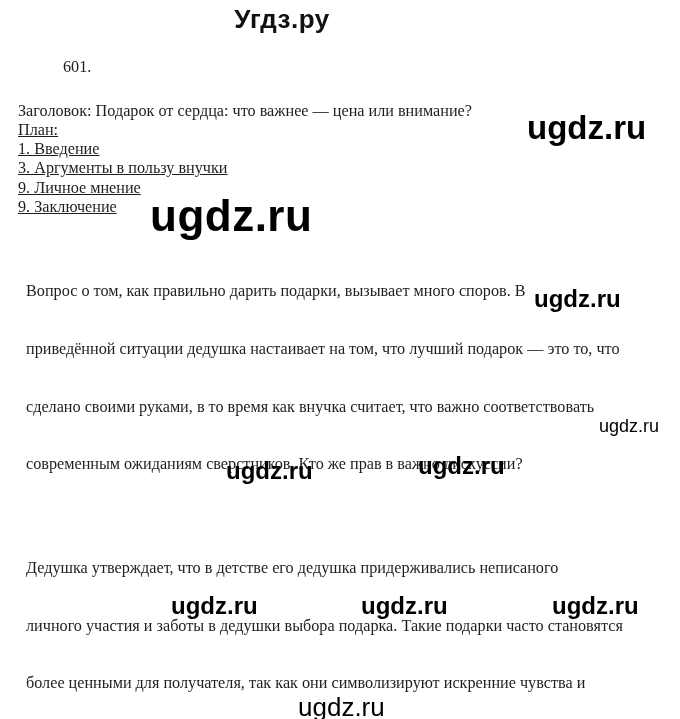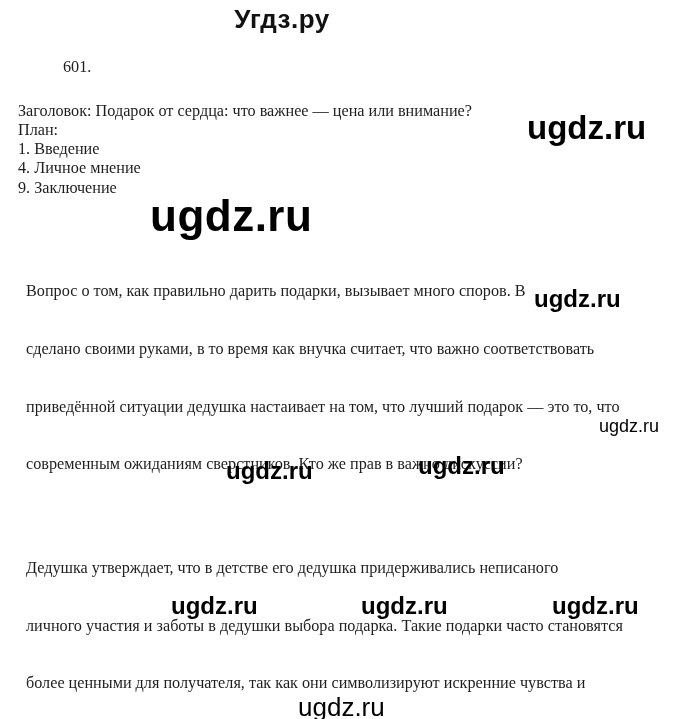--- a/index.html
+++ b/index.html
@@ -50,20 +50,21 @@
       font-family: Liberation Serif, serif;
     }
     .plan {
       position: absolute;
       left: 0;
       top: 121px;
     }
     .plan-item {
       display: block;
       white-space: nowrap;
+      text-decoration: underline;
     }
     .body-text {
       position: absolute;
       left: 0;
       top: 236px;
       width: 652px;
     }
     .para {
       margin: 8px;
       white-space: pre-wrap;
@@ -93,29 +94,30 @@
 <div class="site-header">Угдз.ру</div>
 
 <div class="doc">
   <div class="task-number">601.</div>
 
   <div class="title-line">Заголовок: Подарок от сердца: что важнее — цена или внимание?</div>
 
   <div class="plan">
     <span class="plan-item">План:</span>
     <span class="plan-item">1. Введение</span>
-    <span class="plan-item">4. Личное мнение</span>
+    <span class="plan-item">3. Аргументы в пользу внучки</span>
+    <span class="plan-item">9. Личное мнение</span>
     <span class="plan-item">9. Заключение</span>
   </div>
 
   <div class="body-text">
     <div class="para">
       <span class="line">             Вопрос о том, как правильно дарить подарки, вызывает много споров. В</span>
+      <span class="line">приведённой ситуации дедушка настаивает на том, что лучший подарок — это то, что</span>
       <span class="line">сделано своими руками, в то время как внучка считает, что важно соответствовать</span>
-      <span class="line">приведённой ситуации дедушка настаивает на том, что лучший подарок — это то, что</span>
       <span class="line">современным ожиданиям сверстников. Кто же прав в важно дискуссии?</span>
     </div>
     <div class="para">
       <span class="line">              Дедушка утверждает, что в детстве его дедушка придерживались неписаного</span>
       <span class="line">личного участия и заботы в дедушки выбора подарка.  Такие подарки часто становятся</span>
       <span class="line">более ценными для получателя, так как они символизируют искренние чувства и</span>
       
     </div>
 
   </div>

